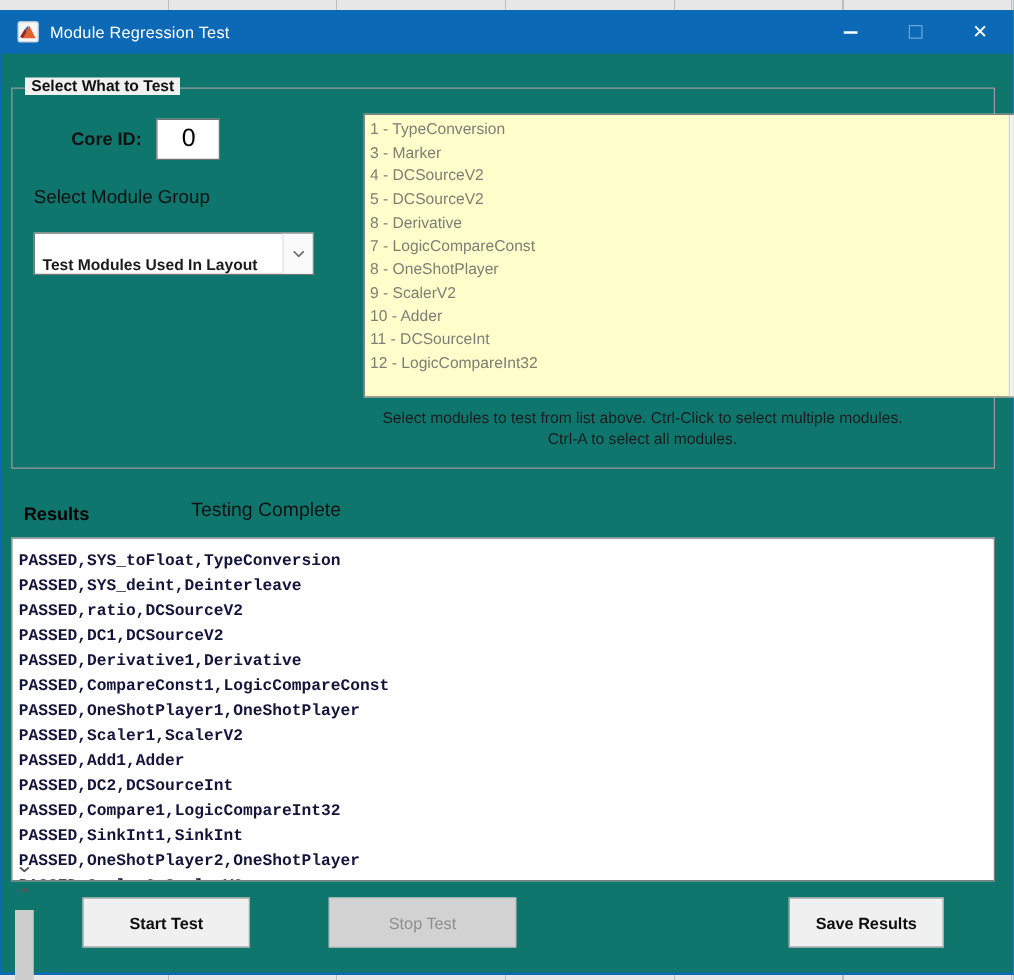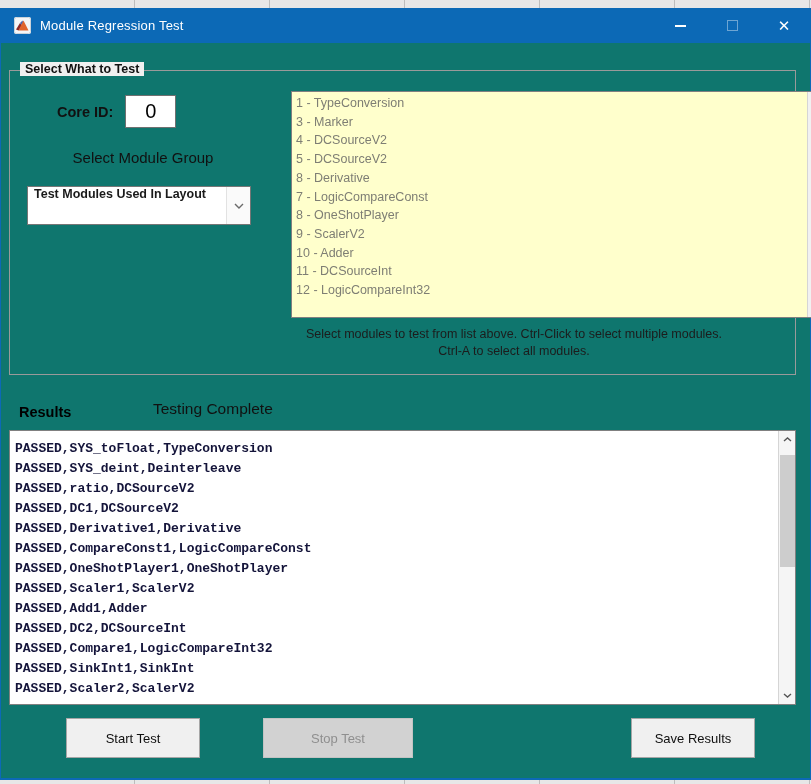--- a/index.html
+++ b/index.html
@@ -35,53 +35,53 @@
   .groupbox-legend {
     position:absolute; top:-9px; left:10px; background:#f0f0f0; padding:0 5px;
     font-size:12.5px; font-weight:bold; color:#111;
   }
   .coreid-row { position:absolute; left:47px; top:24px; display:flex; align-items:center; }
   .coreid-label { font-size:14.5px; font-weight:600; color:#111; }
   .coreid-input {
     width:51px; height:33px; margin-left:12px; border:1px solid #707070; background:#fff;
     font-size:20px; text-align:center; color:#000; font-family:"Liberation Sans",sans-serif;
   }
-  .modgroup-label { position:absolute; left:17px; top:78px; width:232px; text-align:center; font-size:15px; color:#111; }
+  .modgroup-label { position:absolute; left:17px; top:78px; width:232px; text-align:left; font-size:15px; color:#111; }
   .combo {
-    position:absolute; left:17px; top:115px; width:224px; height:39px;
-    border:1px solid #767676; background:#fff; display:flex; align-items:flex-start; cursor:default;
+    position:absolute; left:17px; top:115px; width:224px; height:34px;
+    border:1px solid #767676; background:#fff; display:flex; align-items:flex-end; cursor:default;
   }
   .combo-text { flex:1; font-size:12.5px; font-weight:bold; color:#1a1a1a; padding-left:6px; white-space:nowrap; overflow:hidden; }
   .combo-arrow { width:24px; height:100%; display:flex; align-items:center; justify-content:center; border-left:1px solid #e2e2e2; background:#fafafa; }
   
   .module-list-wrap {
     position:absolute; left:237px; top:20px; width:534px; height:227px;
     border:1px solid #808080; background:#ffffcc; display:flex;margin-left:44px;
   }
   .module-list { flex:1; overflow:hidden; padding:2px 0 0 4px; }
   .module-item { font-size:12.5px; color:#7e7e74; line-height:18.7px; white-space:nowrap; }
   .vscroll { width:17px; background:#f1f1f1; border-left:1px solid #d5d5d5; position:relative; flex:0 0 auto; }
   .scroll-arrow { position:absolute; left:0; width:17px; height:17px; display:flex; align-items:center; justify-content:center; }
   .scroll-arrow.up { top:0; } .scroll-arrow.down { bottom:0; }
   .scroll-thumb { position:absolute; left:1px; width:15px; background:#cdcdcd; }
   .help-text { position:absolute; left:237px; top:255px; width:534px; text-align:center; font-size:12.5px; color:#1c1c1c; line-height:17px; }
   
   .results-label { position:absolute; left:18px; top:396px; font-size:14.5px; font-weight:bold; color:#000; }
   .results-status { position:absolute; left:152px; top:392px; font-size:15.5px; color:#111; }
   .results-box {
     position:absolute; left:8px; top:422px; width:787px; height:275px;
-    border:1px solid #808080; background:#ffffff; display:flex;
+    border:1px solid #808080; background:#ffffff; display:flex;flex-direction:column;
   }
   .results-text { flex:1; overflow:hidden; padding:8px 0 0 5px; }
   .result-line { font-family:"Liberation Mono", monospace; font-weight:bold; font-size:13px; line-height:20px; color:#14143a; white-space:nowrap; }
   .results-box .vscroll { background:#f5f5f5; }
   
   .btn {
     position:absolute; top:710px; height:40px; background:#f0f0f0; border:1px solid #a6a6a6;
-    font-family:"Liberation Sans",sans-serif; font-size:13px; font-weight:400; color:#0f0f0f;
+    font-family:"Liberation Sans",sans-serif; font-size:13px; font-weight:700; color:#0f0f0f;
     display:flex; align-items:center; justify-content:center; cursor:default;
   }
   .btn-start { left:65px; width:134px; }
   .btn-stop  { left:262px; width:150px; background:#d2d2d2; border-color:#c3c3c3; color:#8f8f8f; font-weight:400; }
   .btn-save  { left:630px; width:124px; }
   .arrow-svg { display:block; }
 </style>
 </head>
 <body>
 
@@ -172,20 +172,21 @@
         <div class="result-line">PASSED,ratio,DCSourceV2</div>
         <div class="result-line">PASSED,DC1,DCSourceV2</div>
         <div class="result-line">PASSED,Derivative1,Derivative</div>
         <div class="result-line">PASSED,CompareConst1,LogicCompareConst</div>
         <div class="result-line">PASSED,OneShotPlayer1,OneShotPlayer</div>
         <div class="result-line">PASSED,Scaler1,ScalerV2</div>
         <div class="result-line">PASSED,Add1,Adder</div>
         <div class="result-line">PASSED,DC2,DCSourceInt</div>
         <div class="result-line">PASSED,Compare1,LogicCompareInt32</div>
         <div class="result-line">PASSED,SinkInt1,SinkInt</div>
+        <div class="result-line">PASSED,OneShotPlayer2,OneShotPlayer</div>
         <div class="result-line">PASSED,Scaler2,ScalerV2</div>
       </div>
     <div class="vscroll">
       <span class="scroll-arrow up">
         <svg class="arrow-svg" width="9" height="5" viewBox="0 0 9 5">
             <polyline points="1,4 4.5,1 8,4" fill="none" stroke="#555555" stroke-width="1.4"></polyline>
           </svg>
       </span>
       <span class="scroll-thumb" style="top:24px; height:112px;"></span>
       <span class="scroll-arrow down">

